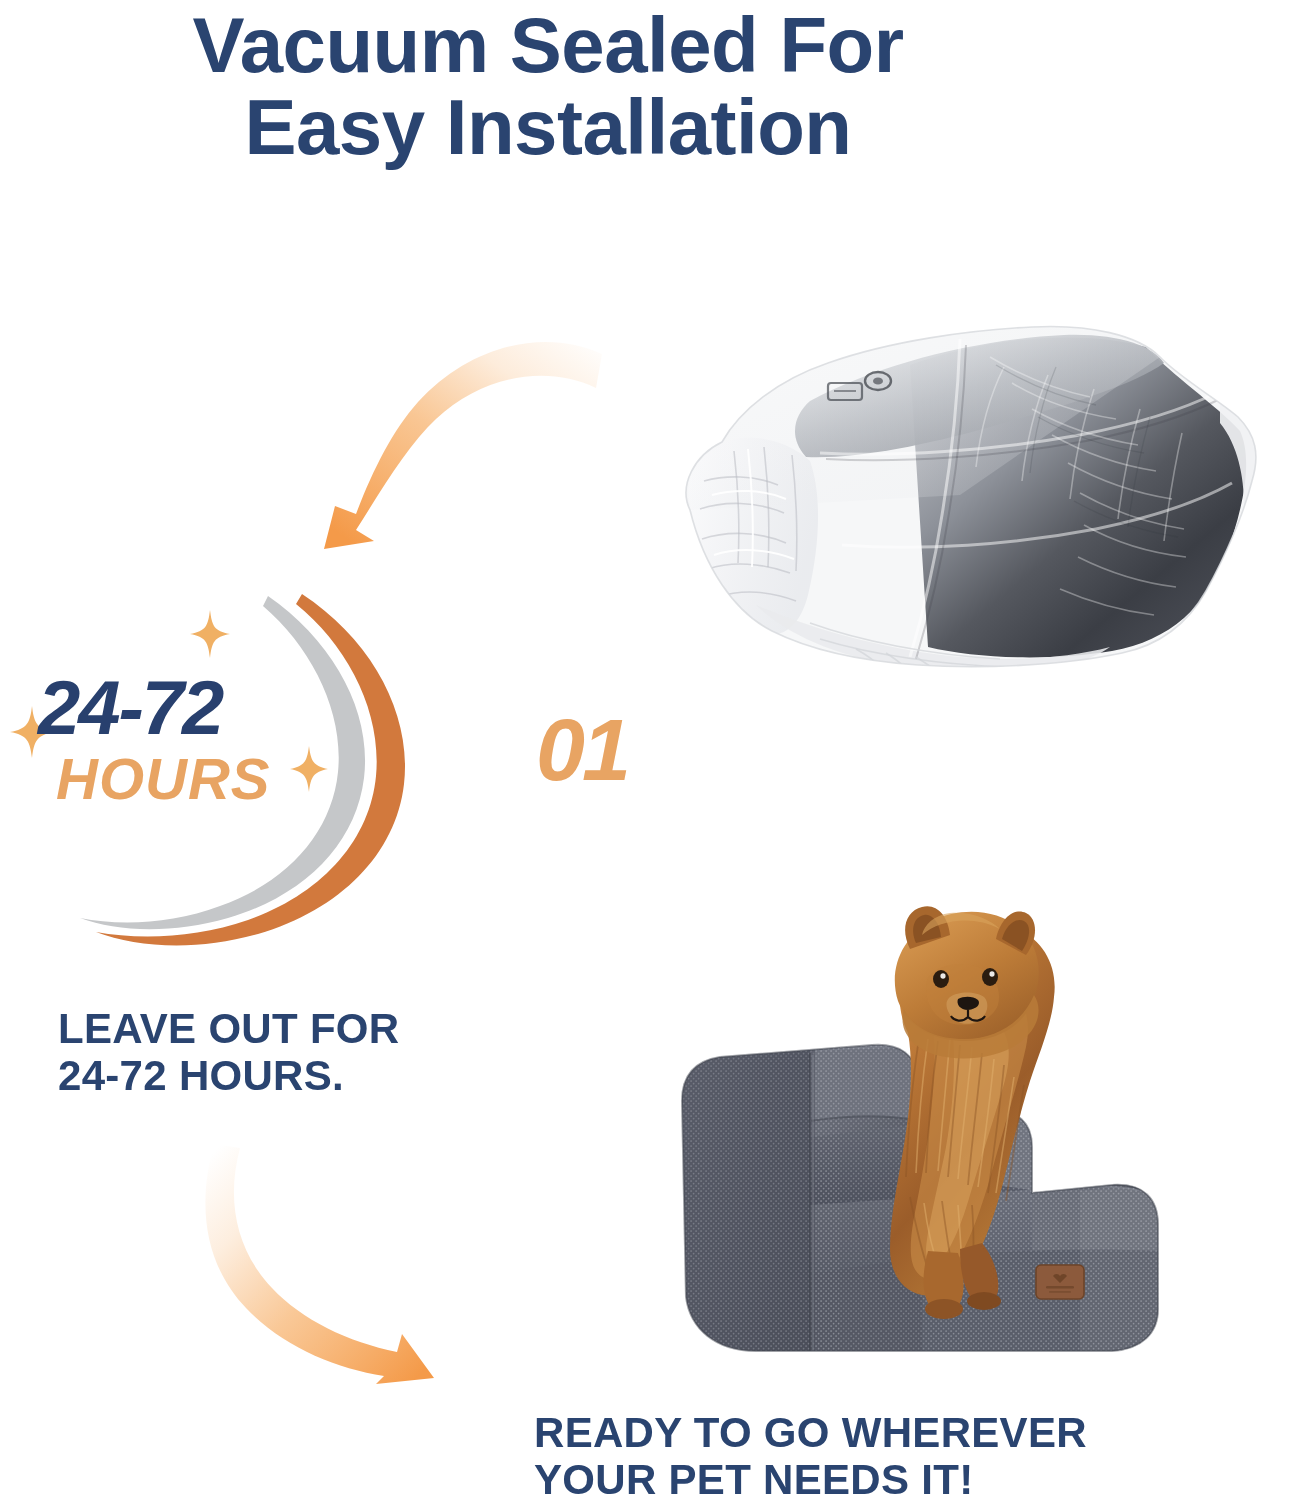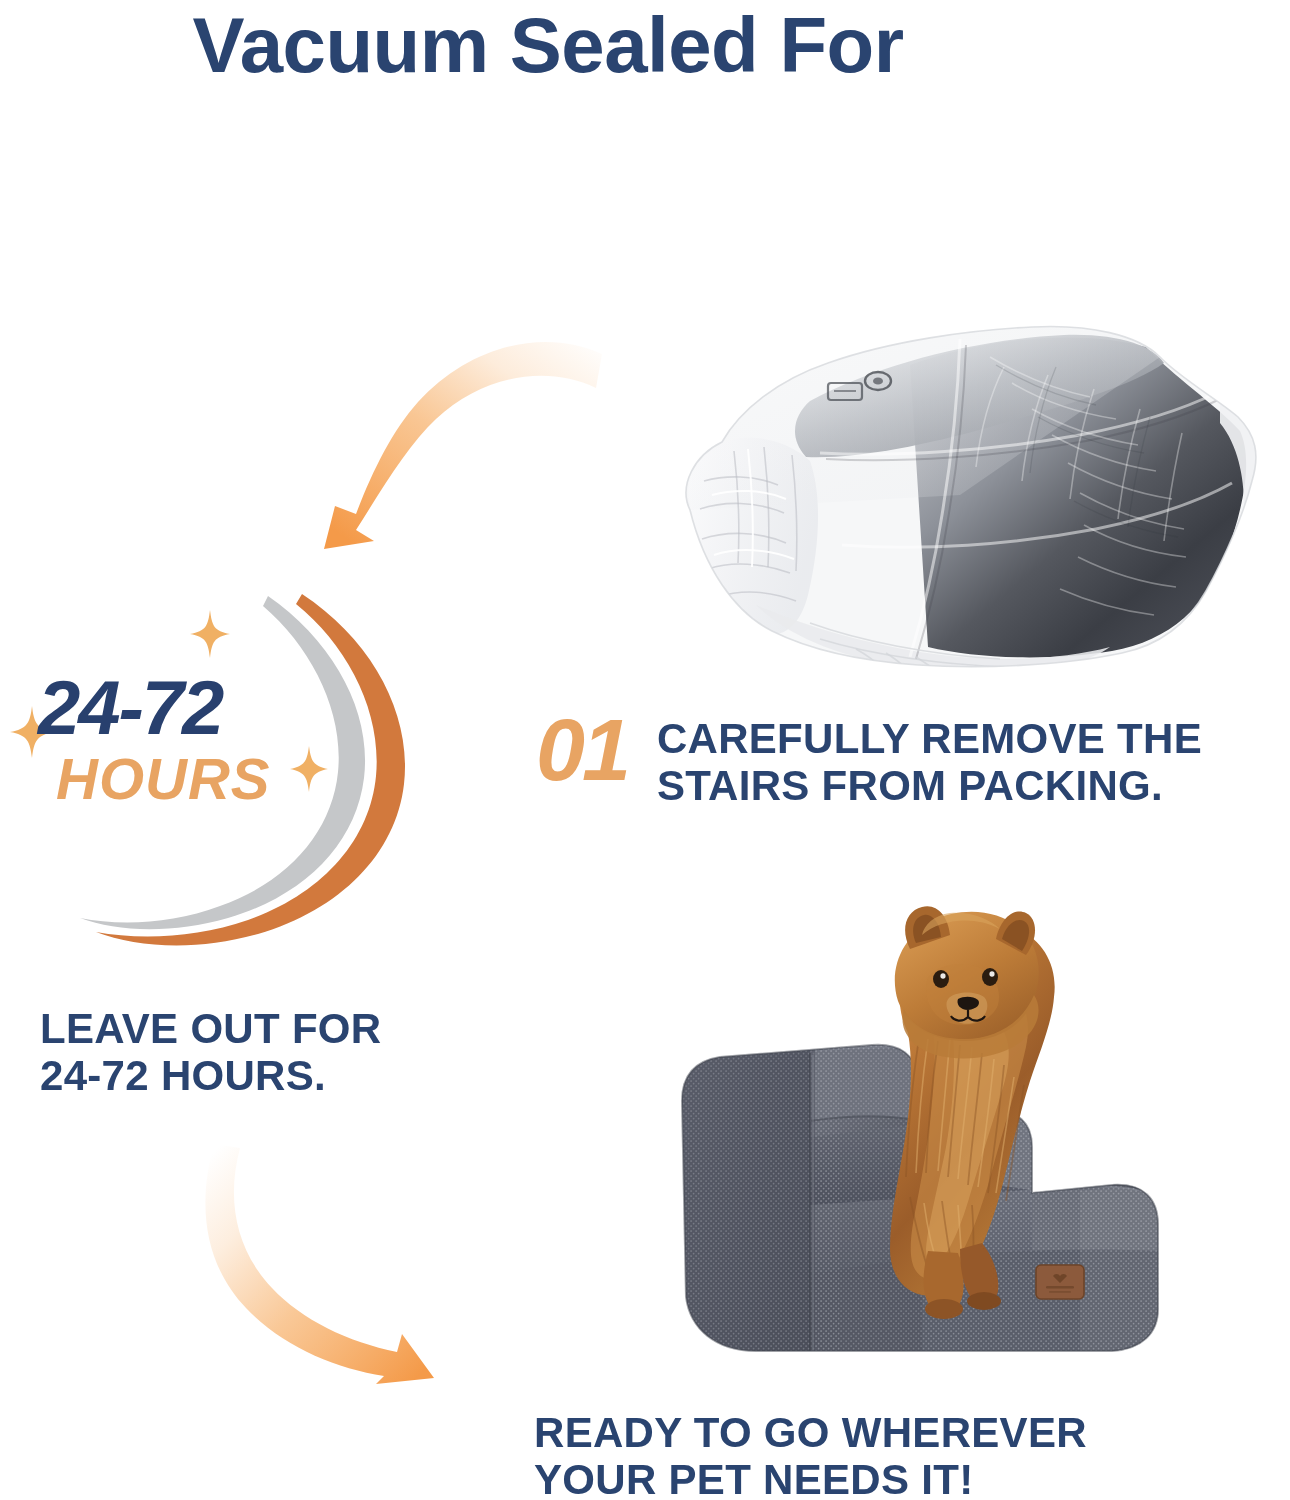--- a/index.html
+++ b/index.html
@@ -82,29 +82,30 @@
     font-family:"Liberation Sans", sans-serif;
     font-weight:bold;
     font-size:42px; line-height:47px;
     letter-spacing:0.3px;
     color:#2a4470;
     white-space:pre-line;
   }
   #step-01{ left:536px; top:706px; }
   #step-01 .step-text{ margin-left:29px; margin-top:9px; }
   #step-02{ left:12px; top:996px; }
-  #step-02 .step-text{ margin-left:28px; margin-top:9px; }
+  #step-02 .step-text{ margin-left:46px; margin-top:9px; }
   #step-03{ left:508px; top:1400px; }
   #step-03 .step-text{ margin-left:26px; margin-top:9px; }
 </style>
 </head>
 <body>
 
 <div id="headline">
   <span class="l l1">Vacuum Sealed For</span>
+  <span class="l l2">Easy Installation</span>
 </div>
 
 <svg id="arrow-1" viewBox="0 0 310 250">
   <defs>
     <linearGradient id="g-arrow1" x1="1" y1="0" x2="0.08" y2="0.95">
       <stop offset="0" stop-color="#f6a95c" stop-opacity="0"></stop>
       <stop offset="0.26" stop-color="#f6a95c" stop-opacity="0.22"></stop>
       <stop offset="0.55" stop-color="#f6a95c" stop-opacity="0.66"></stop>
       <stop offset="1" stop-color="#f49a49" stop-opacity="1"></stop>
     </linearGradient>
@@ -307,22 +308,20 @@
       <path d="M19 0 C21 15, 23 20, 38 23 C23 26, 21 31, 19 46 C17 31, 15 26, 0 23 C15 20, 17 15, 19 0 Z" fill="#f0b064"></path>
     </svg>
 
     <div id="badge-num">24-72</div>
     <div id="badge-unit">HOURS</div>
   </div>
 </div>
 
 <div class="step" id="step-01">
   <div class="step-num">01</div>
-  <div class="step-text">CAREFULLY REMOVE THE
-STAIRS FROM PACKING.</div>
 </div>
 
 <div class="step" id="step-02">
   <div class="step-text">LEAVE OUT FOR
 24-72 HOURS.</div>
 </div>
 
 <svg id="arrow-2" viewBox="0 0 340 250">
   <defs>
     <linearGradient id="g-arrow2" x1="0.05" y1="0.02" x2="0.95" y2="0.95">

